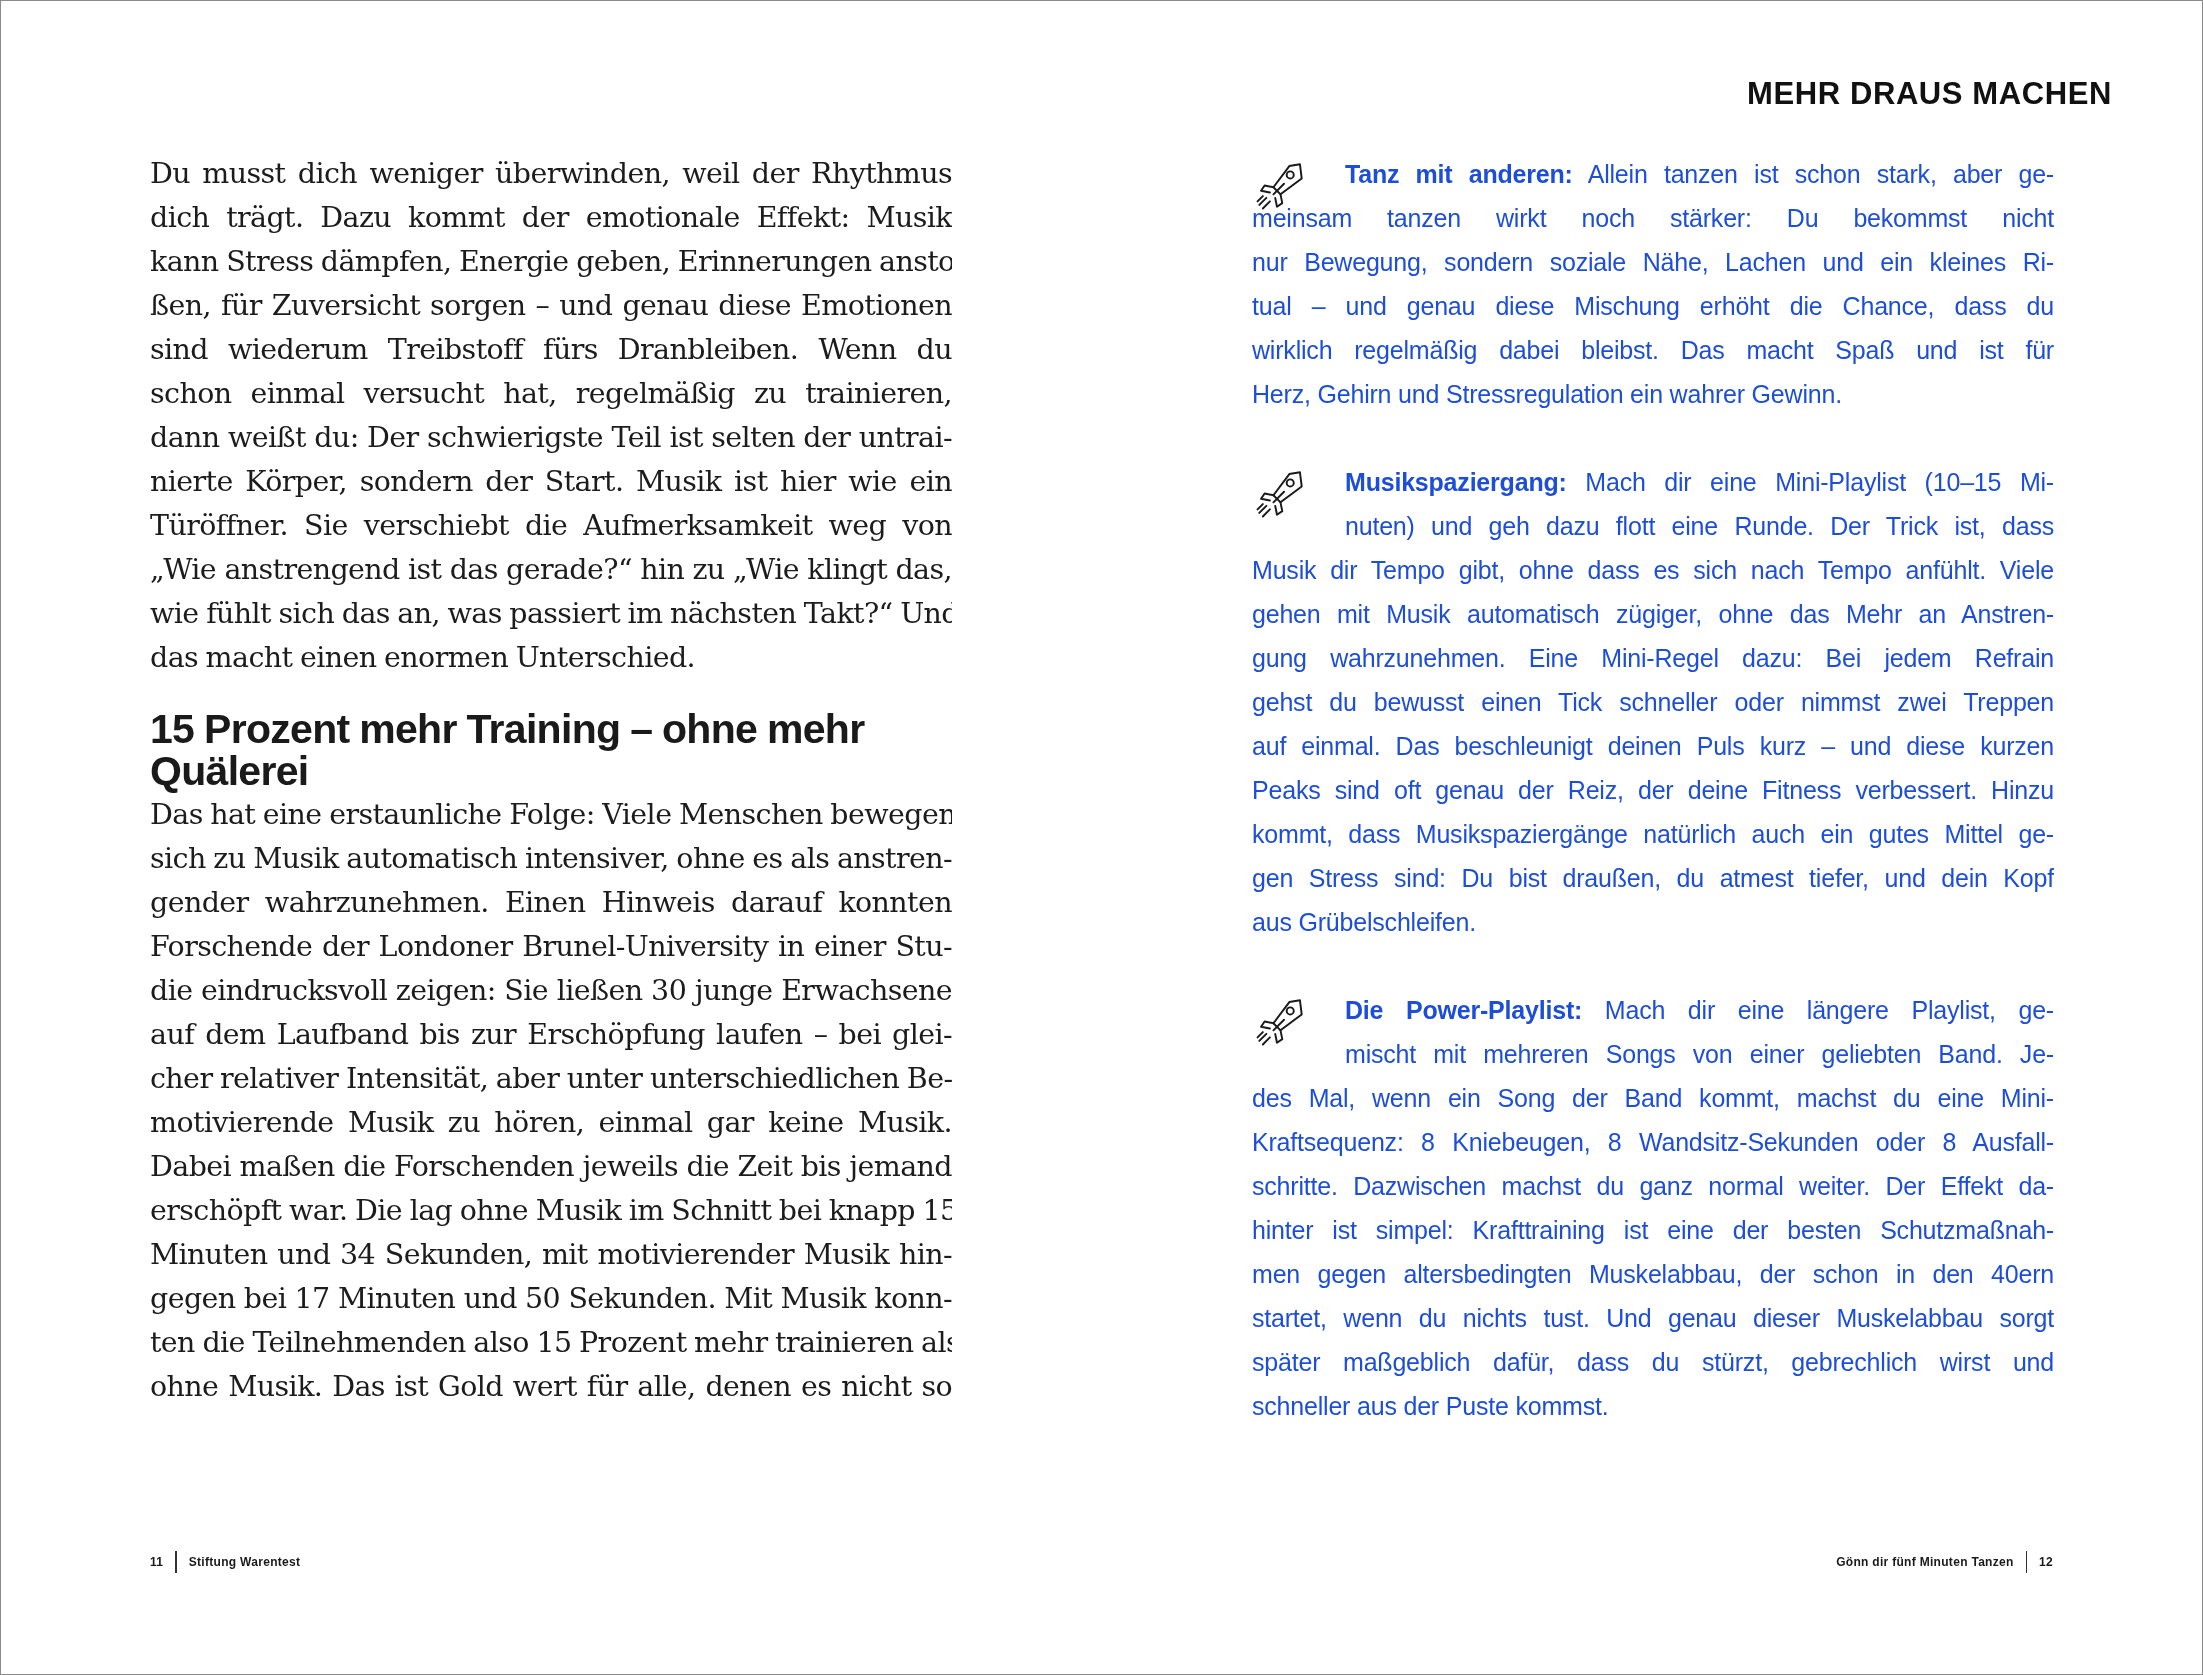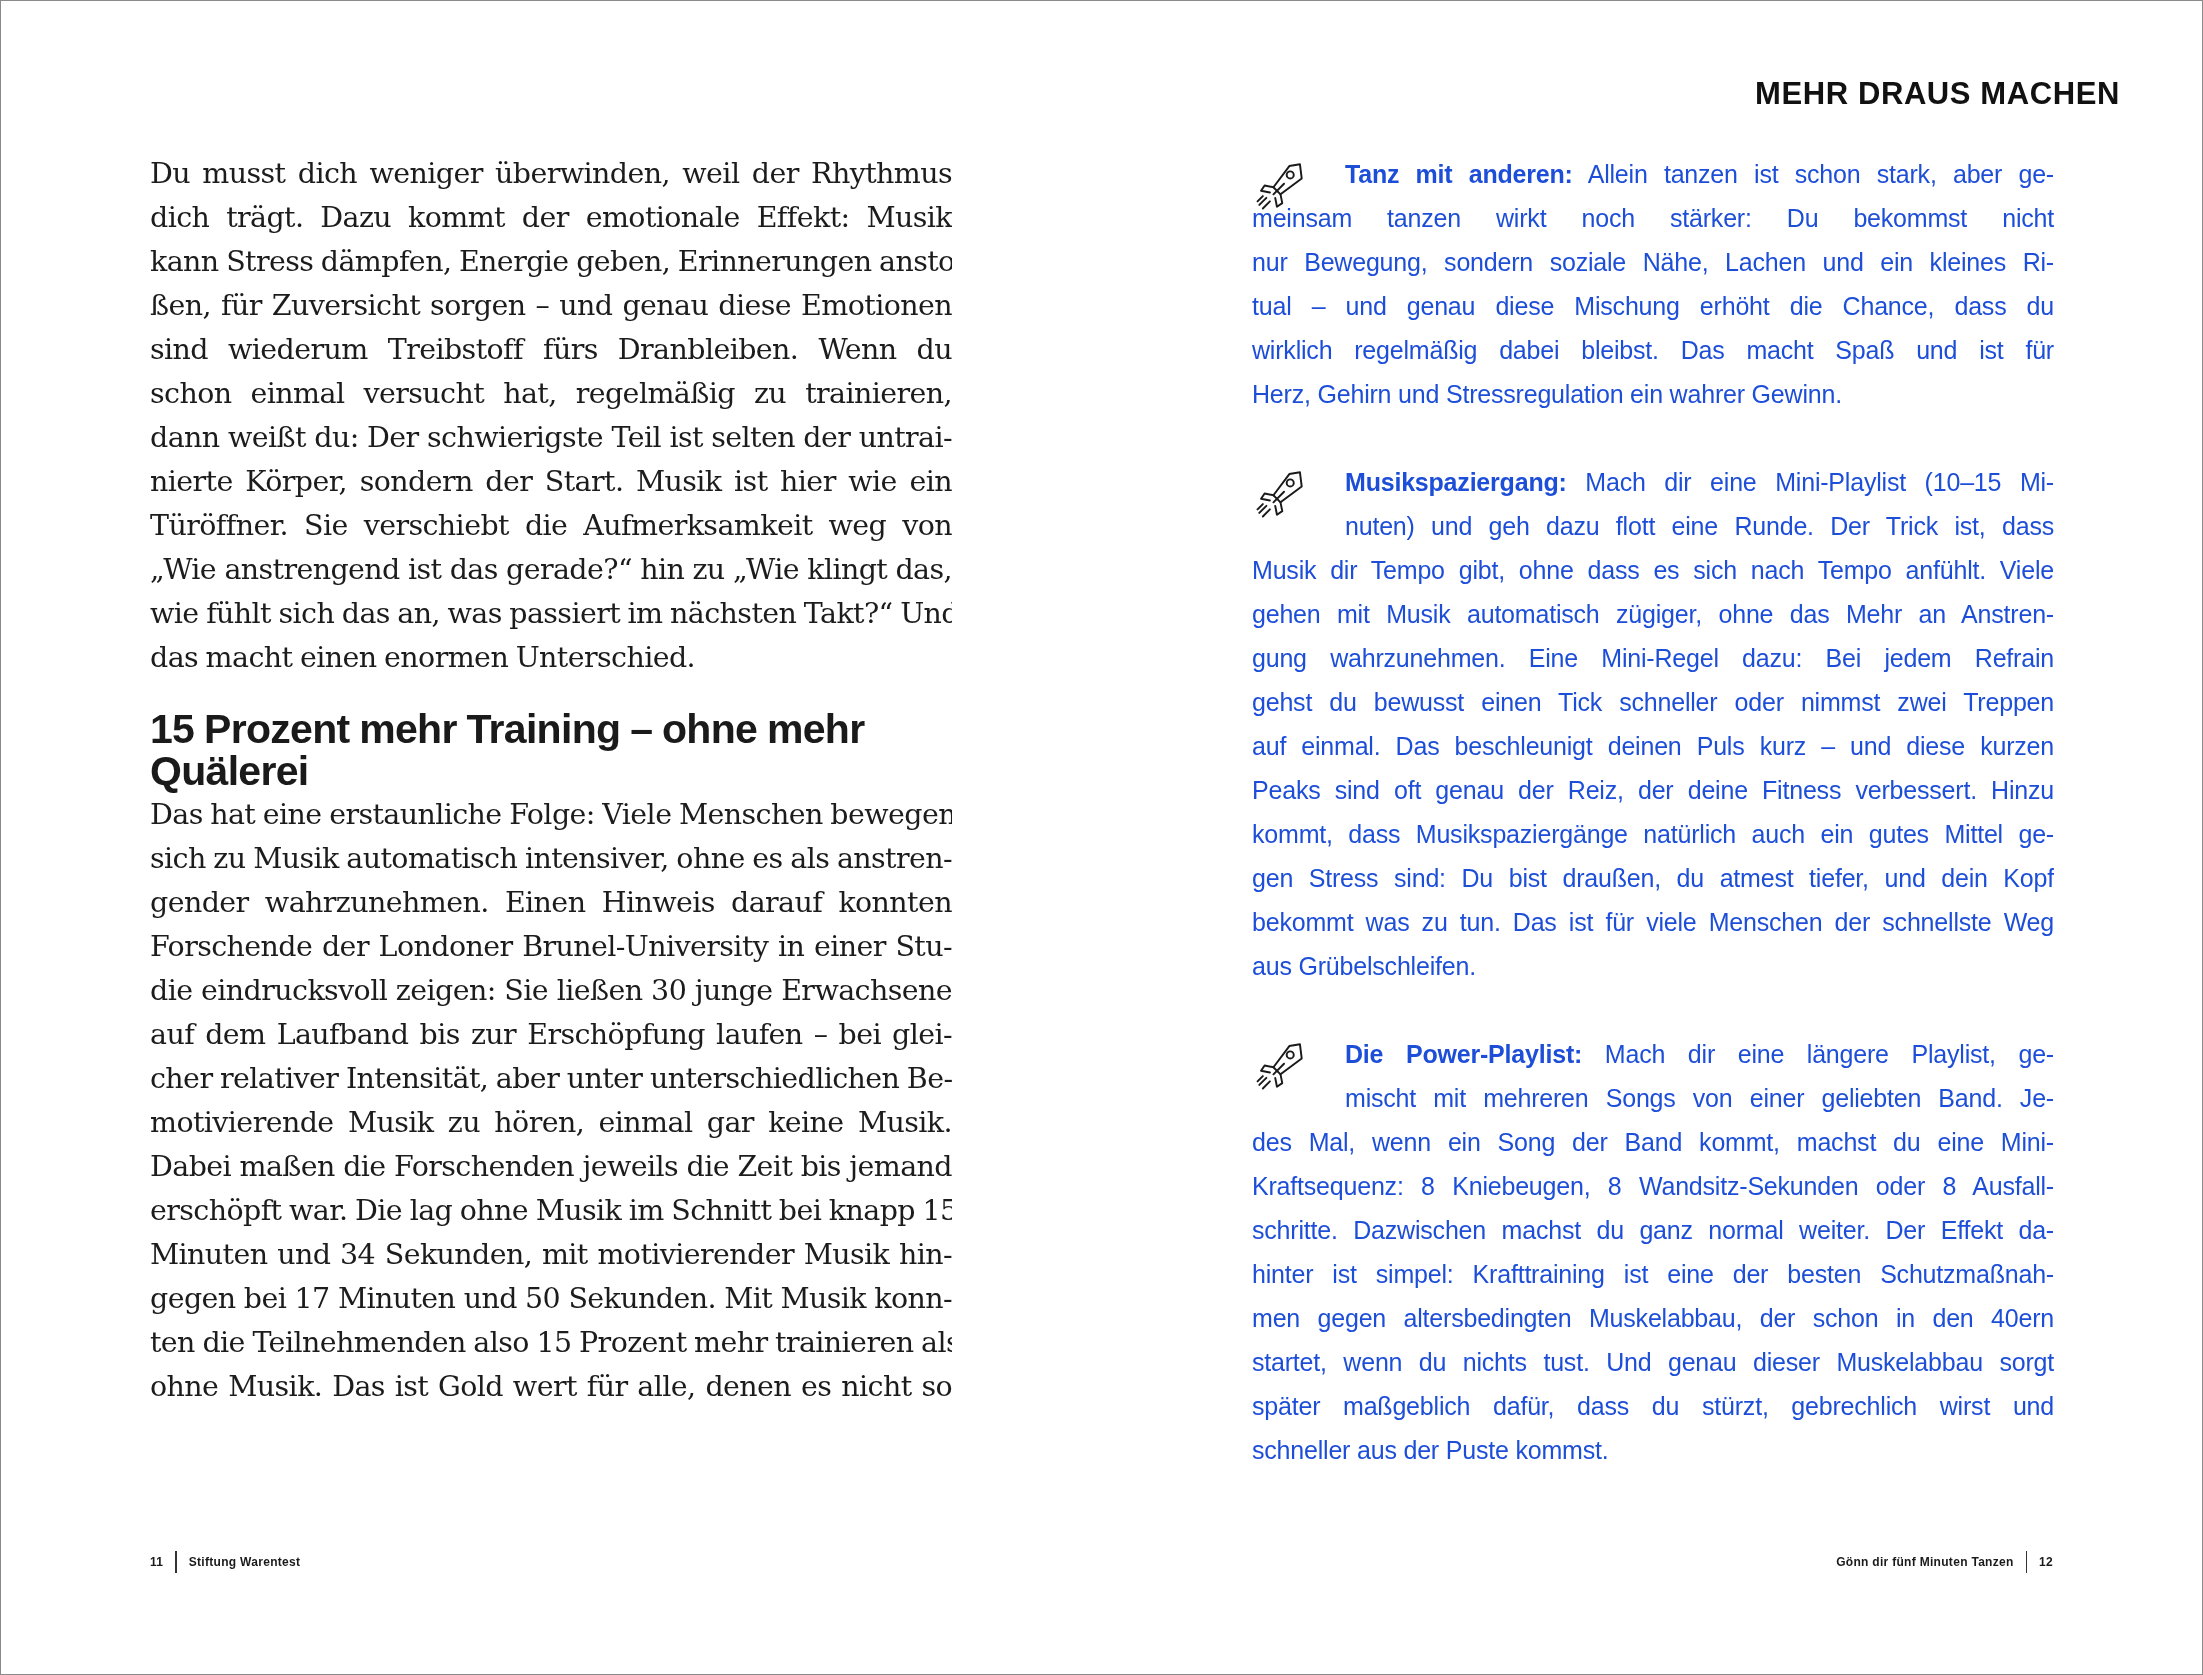--- a/index.html
+++ b/index.html
@@ -29,21 +29,21 @@
     .section-heading {
       font-family: "Liberation Sans", "DejaVu Sans", sans-serif;
       font-weight: 700; font-size: 41px; line-height: 42px;
       letter-spacing: -0.7px; color: #1a1a1a;
       margin: 27.5px 0 1.8px 0;
     }
     .section-heading span { display: block; }
 
     
     .running-head {
-      position: absolute; right: 83px; top: 76px;
+      position: absolute; right: 91px; top: 76px;
       font-family: "Liberation Sans", "DejaVu Sans", sans-serif;
       font-weight: 700; font-size: 31px; letter-spacing: 0.6px; color: #111;
     }
     .right-body {
       position: absolute; left: 1252px; top: 152px; width: 802px;
       font-family: "Liberation Sans", "DejaVu Sans", sans-serif;
       font-size: 25px; line-height: 44px; color: #1d4ed8;
       letter-spacing: -0.2px;
     }
     .tip { position: relative; margin: 0 0 44px 0; }
@@ -161,21 +161,20 @@
     <span class="line indent"><span class="lead">Musikspaziergang:</span><span> Mach dir eine Mini-Playlist (10–15 Mi-</span></span>
     <span class="line indent">nuten) und geh dazu flott eine Runde. Der Trick ist, dass</span>
     <span class="line">Musik dir Tempo gibt, ohne dass es sich nach Tempo anfühlt. Viele</span>
     <span class="line">gehen mit Musik automatisch zügiger, ohne das Mehr an Anstren-</span>
     <span class="line">gung wahrzunehmen. Eine Mini-Regel dazu: Bei jedem Refrain</span>
     <span class="line">gehst du bewusst einen Tick schneller oder nimmst zwei Treppen</span>
     <span class="line">auf einmal. Das beschleunigt deinen Puls kurz – und diese kurzen</span>
     <span class="line">Peaks sind oft genau der Reiz, der deine Fitness verbessert. Hinzu</span>
     <span class="line">kommt, dass Musikspaziergänge natürlich auch ein gutes Mittel ge-</span>
     <span class="line">gen Stress sind: Du bist draußen, du atmest tiefer, und dein Kopf</span>
-    <span class="line">bekommt was zu tun. Das ist für viele Menschen der schnellste Weg</span>
     <span class="line last">aus Grübelschleifen.</span>
   </div>
 
   <div class="tip">
     <svg class="rocket" viewBox="0 0 60 60" fill="none" stroke="#1a1a1a" stroke-width="2.2" stroke-linejoin="round" stroke-linecap="round">
       <path d="M52 6 L40 8 L22 32 L30 40 L54 22 Z"></path>
       <circle cx="41" cy="18" r="4"></circle>
       <path d="M22 32 L12 30 L8 36 L18 38"></path>
       <path d="M30 40 L32 50 L26 54 L24 44"></path>
       <path d="M22 40 L34 28"></path>

